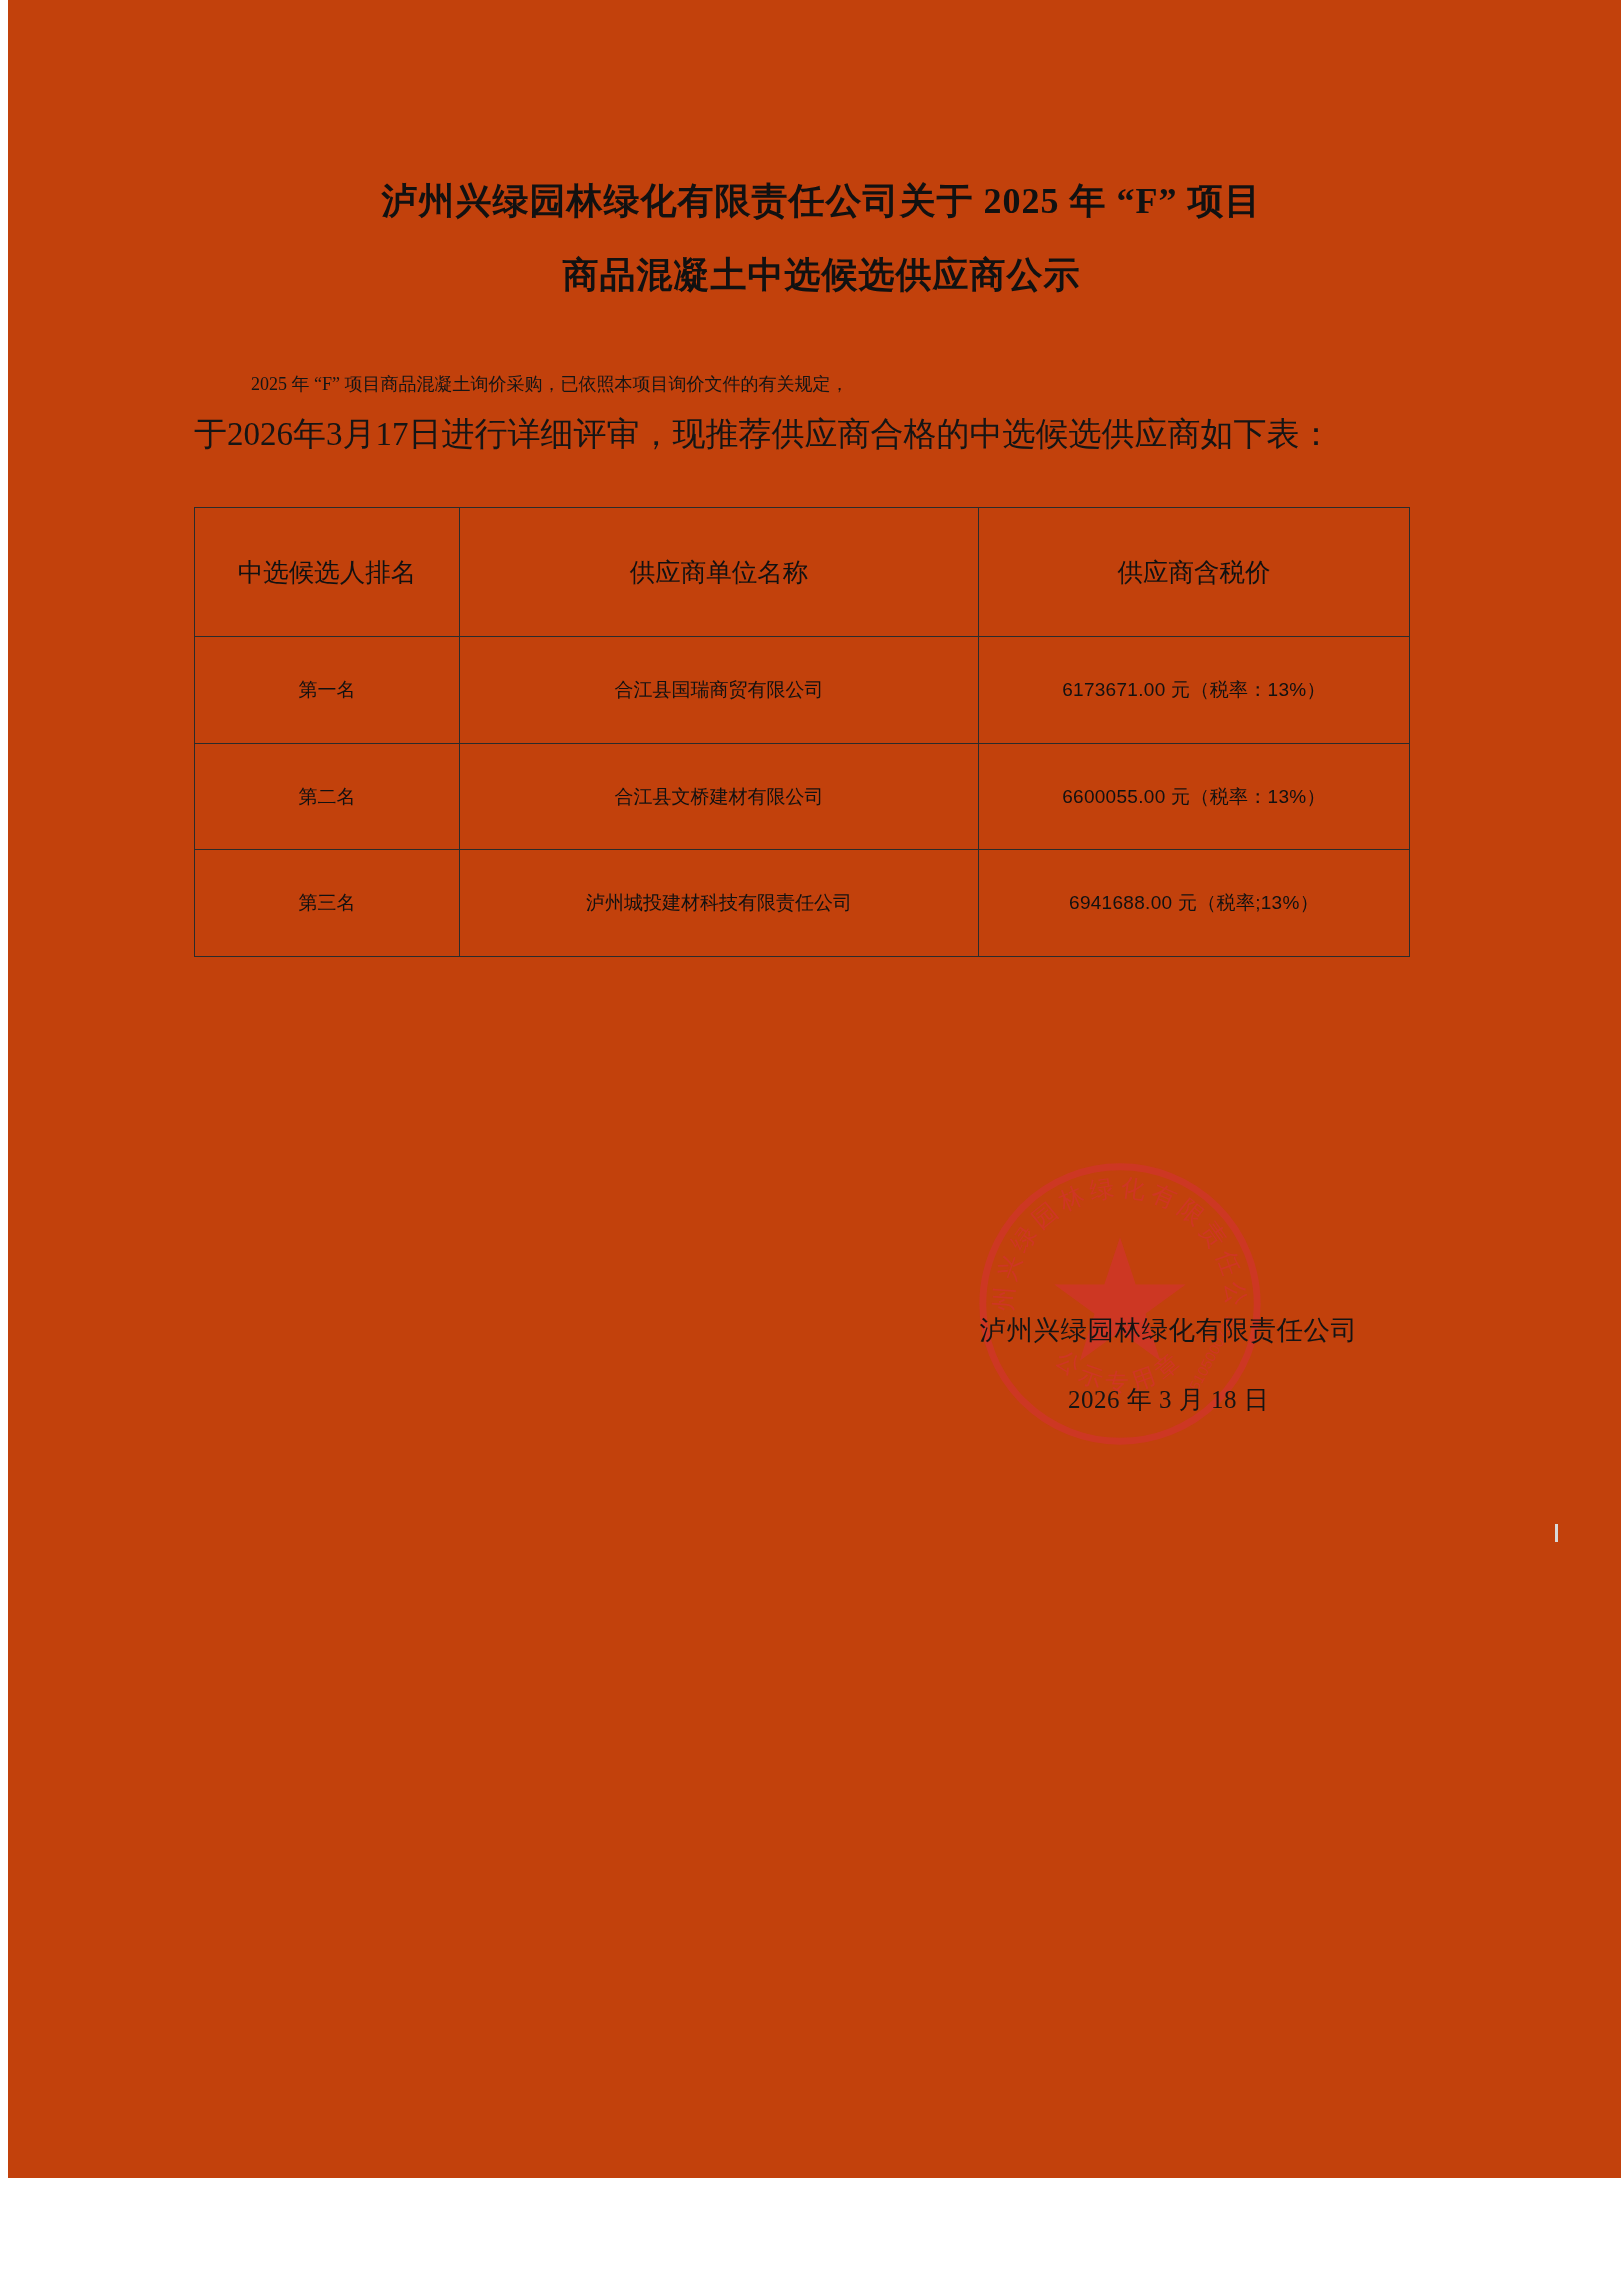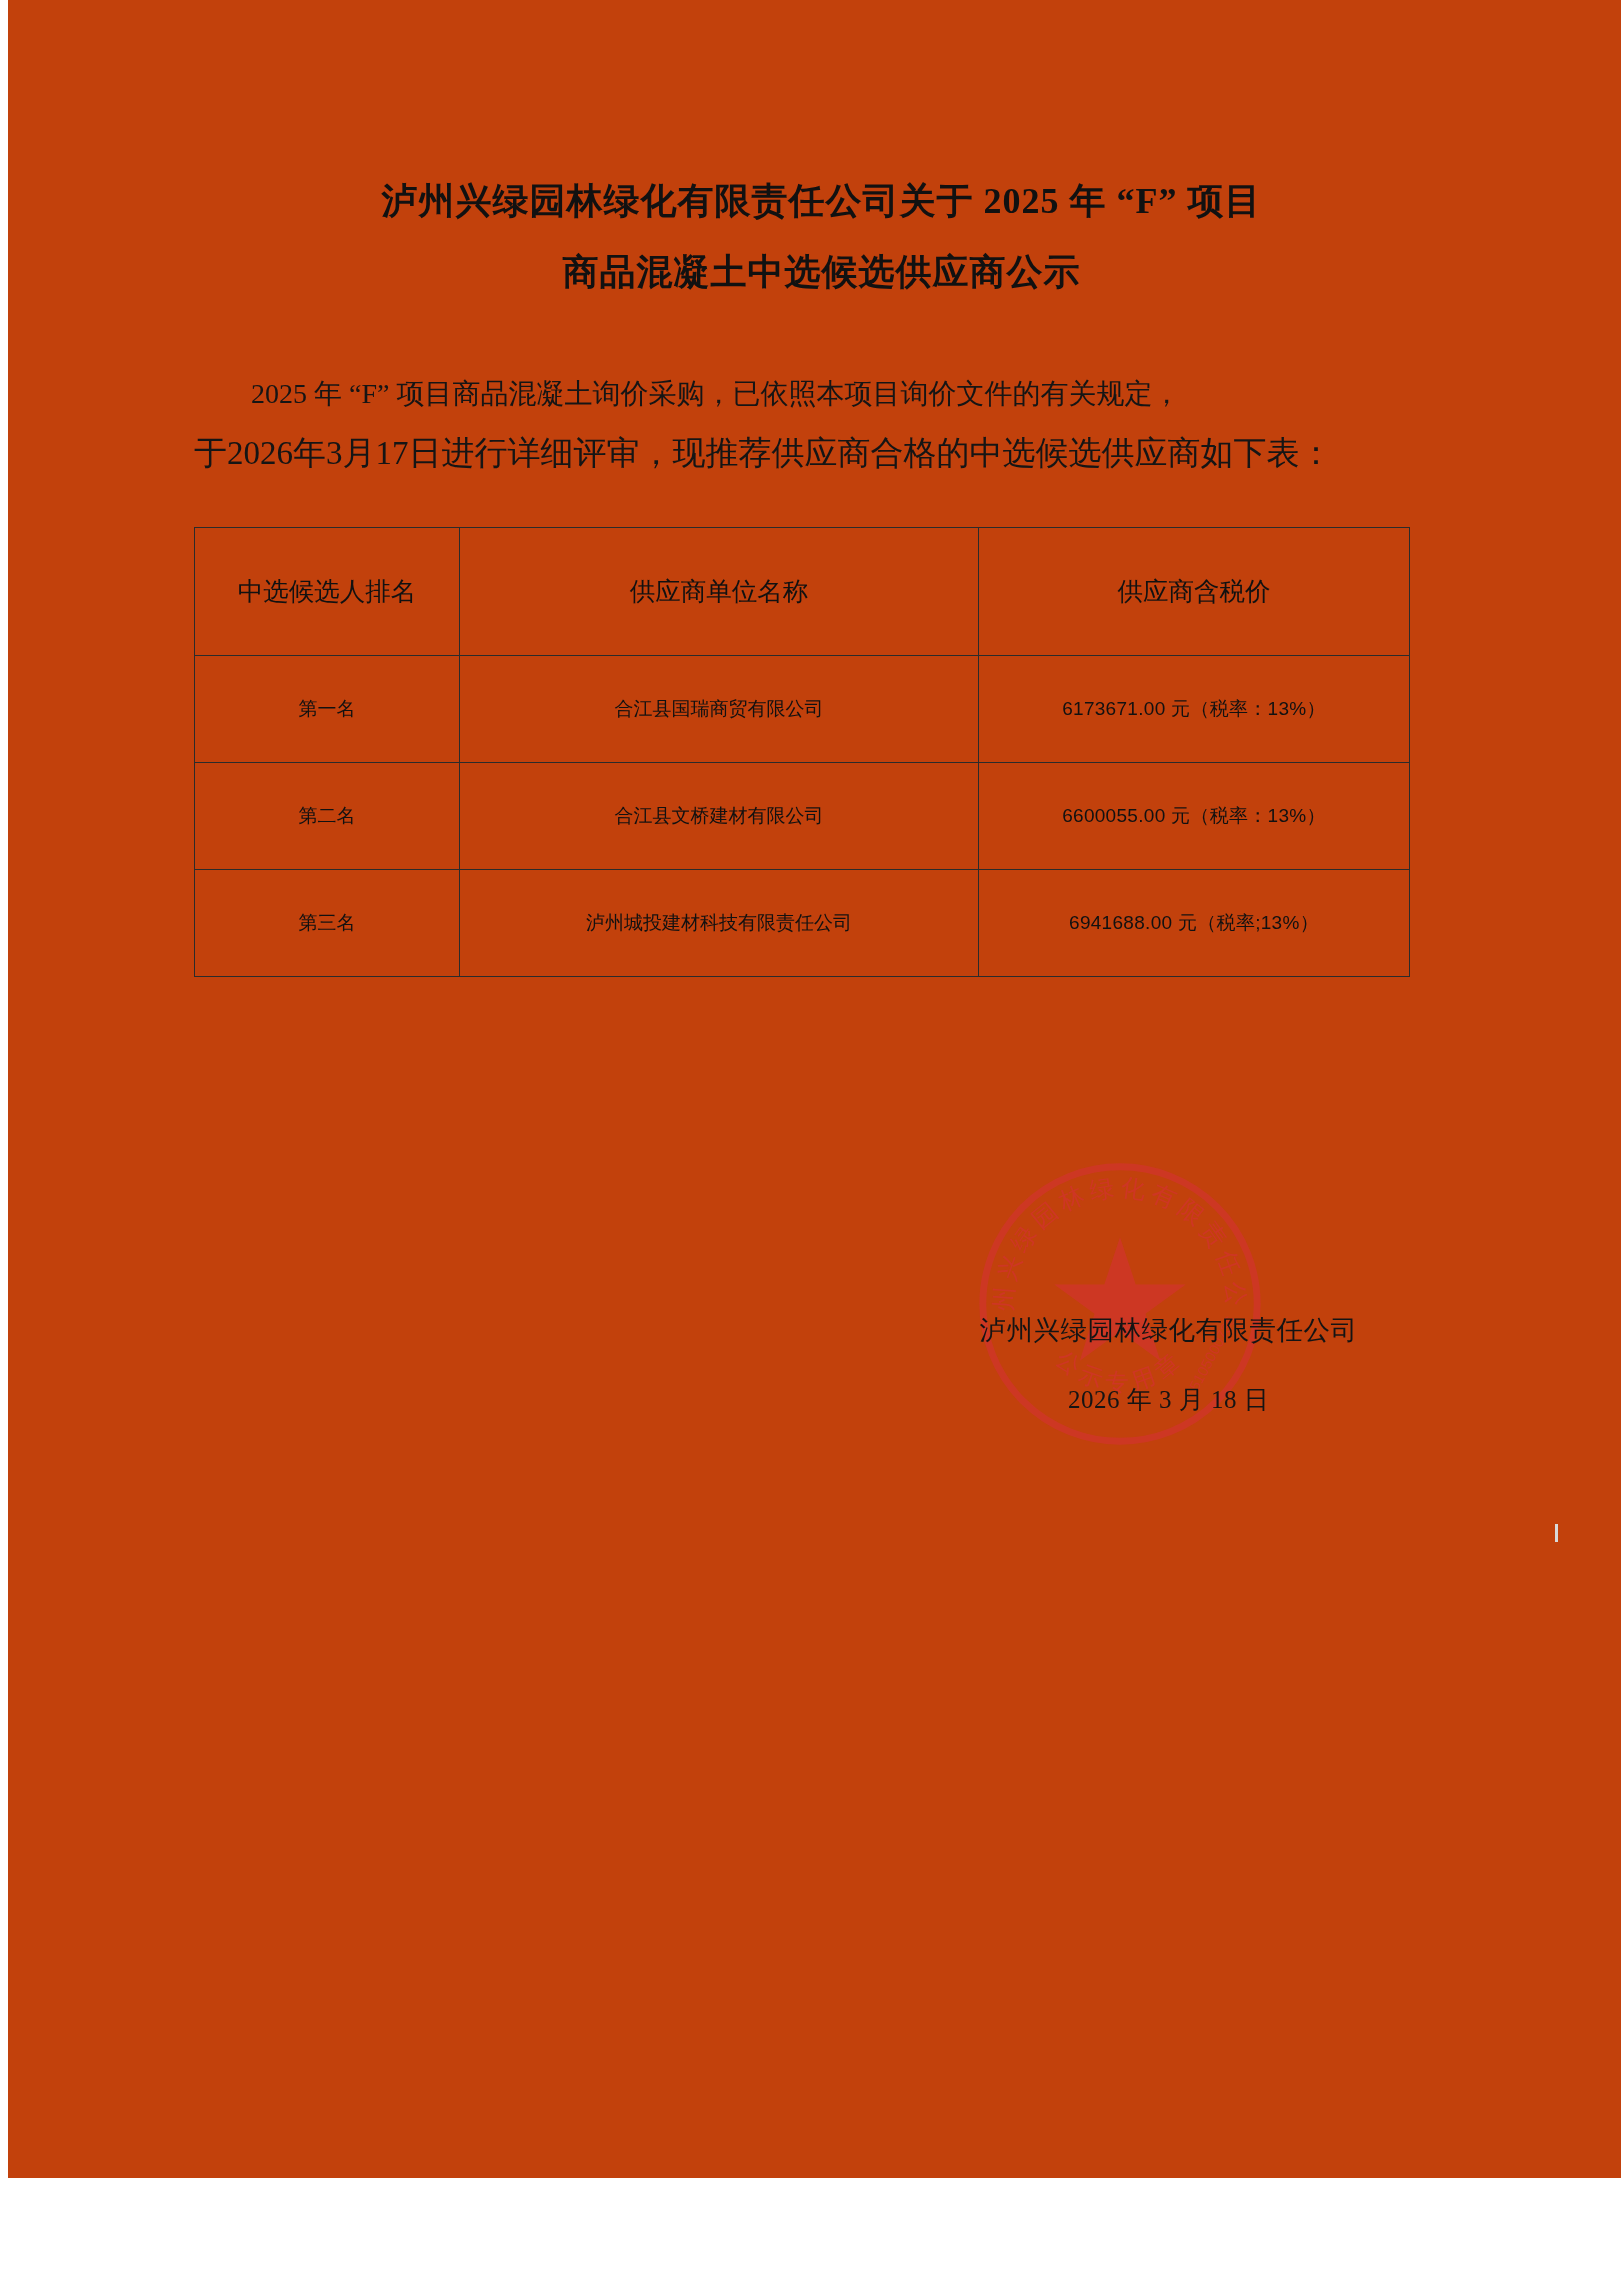--- a/index.html
+++ b/index.html
@@ -40,26 +40,25 @@
     color: #111;
   }
   .title-line2 {
     text-align: center;
     font-size: 36px;
     font-weight: 700;
     letter-spacing: 1px;
     line-height: 1.9;
     color: #111;
     margin-top: 5.9px;
-    font-family: Liberation Mono, monospace;
   }
 
   .body-para {
     margin-top: 57px;
-    font-size: 28px;
+    font-size: 18px;
     line-height: 1.95;
     text-align: justify;
     color: #151515;
   }
   .body-para .indent {
     display: inline-block;
     width: 57px;
   }
   .para-line2 {
     font-size: 33px;

